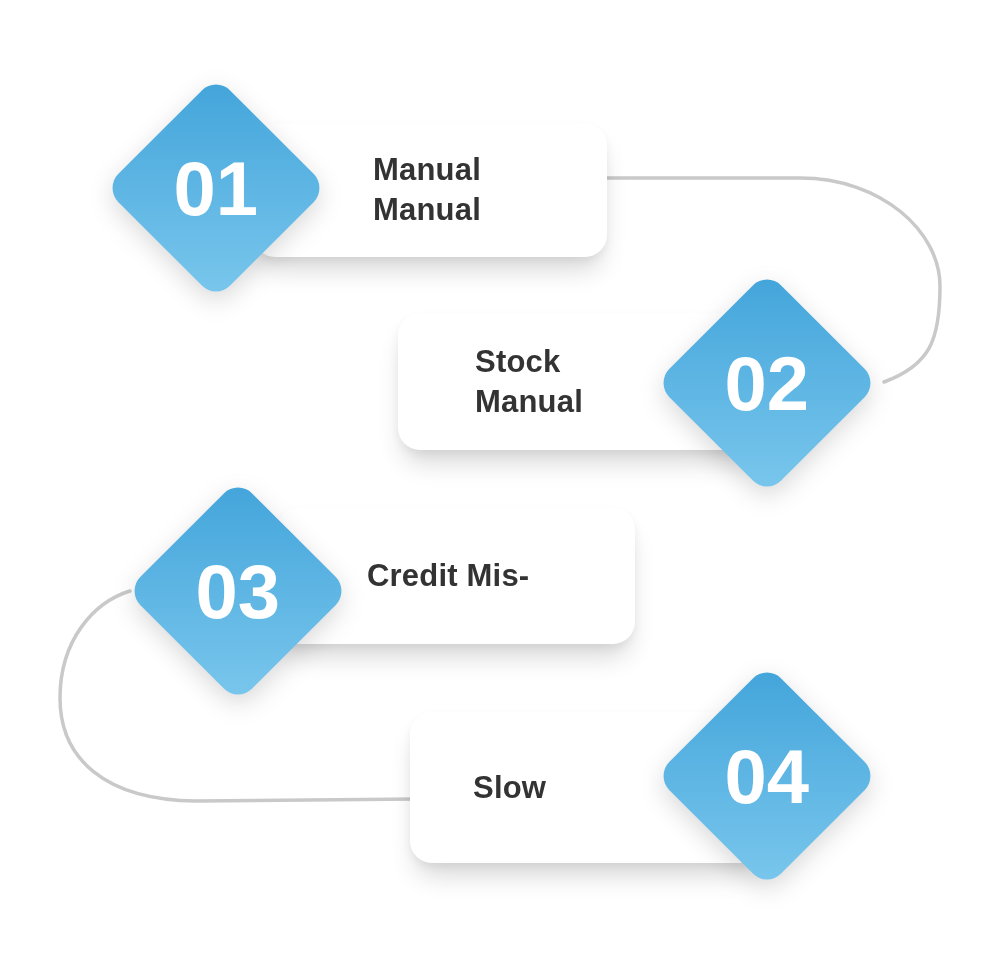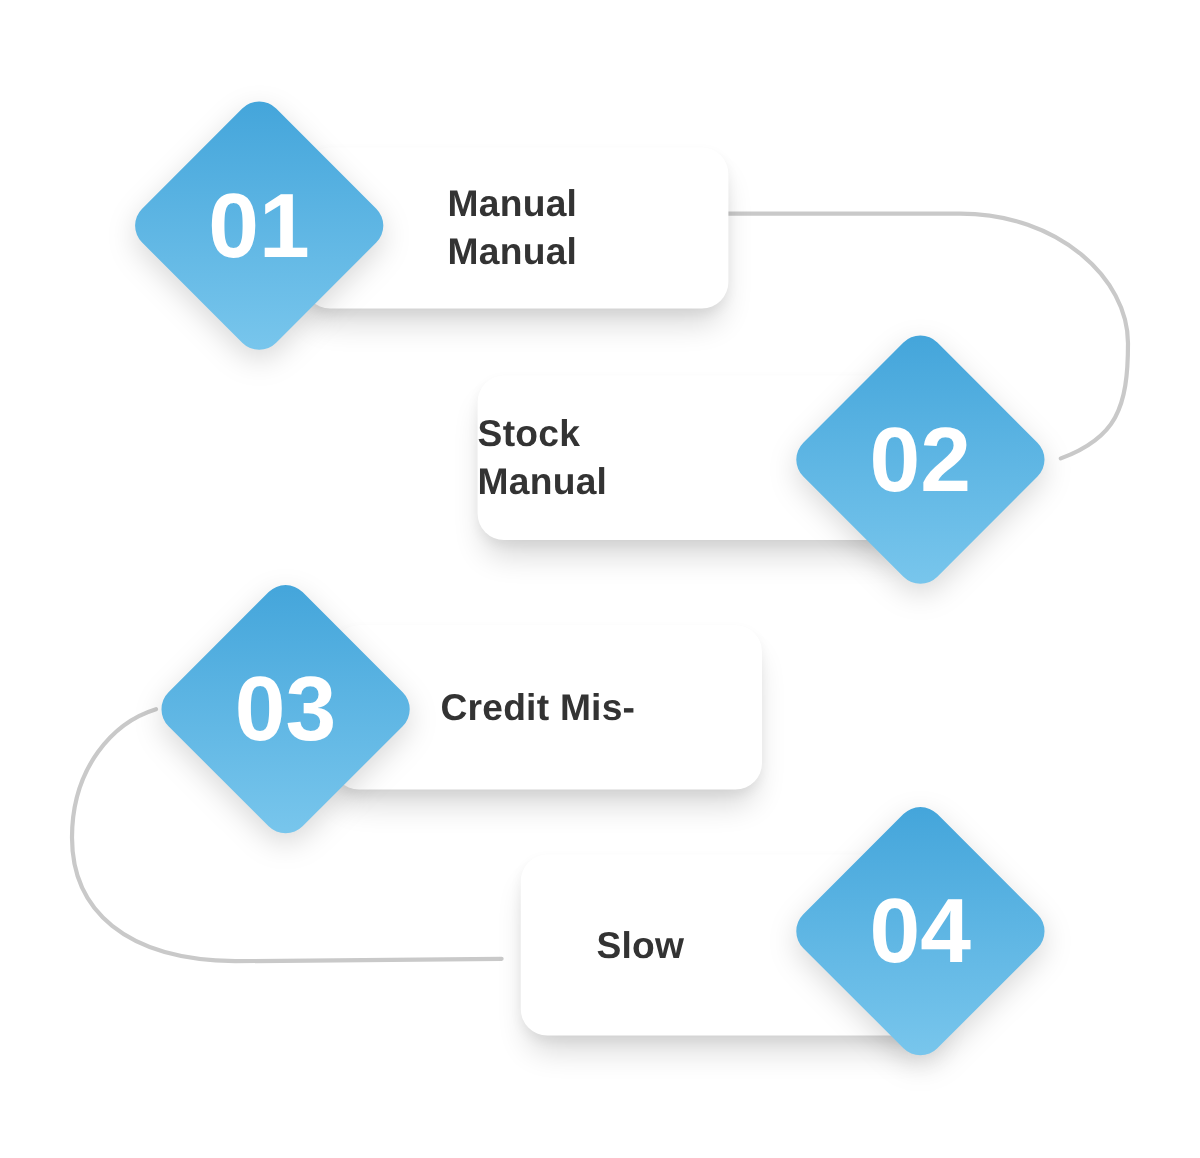--- a/index.html
+++ b/index.html
@@ -35,24 +35,24 @@
   .card-title {
     font-weight: bold;
     font-size: 31px;
     line-height: 40px;
     color: var(--card-text, #333333);
     letter-spacing: 0.2px;
   }
   .c1 { left: 253px; top: 123px; width: 354px; height: 134px; }
   .c1 .card-title { padding-left: 120px; }
   .c2 { left: 398px; top: 313px; width: 364px; height: 137px; }
-  .c2 .card-title { }
-  .c3 { left: 277px; top: 521px; width: 358px; height: 137px; }
+  .c2 .card-title { padding-left: 77px; }
+  .c3 { left: 277px; top: 507px; width: 358px; height: 137px; }
   .c3 .card-title { padding-left: 90px; }
-  .c4 { left: 410px; top: 712px; width: 352px; height: 151px; margin-left: 24px; }
+  .c4 { left: 410px; top: 712px; width: 352px; height: 151px; }
   .c4 .card-title { padding-left: 63px; }
 
   .diamond-wrap {
     position: absolute;
     width: 158px;
     height: 158px;
     z-index: 2;
     filter: drop-shadow(0 8px 12px rgba(0,0,0,0.15));
   }
   .diamond {

